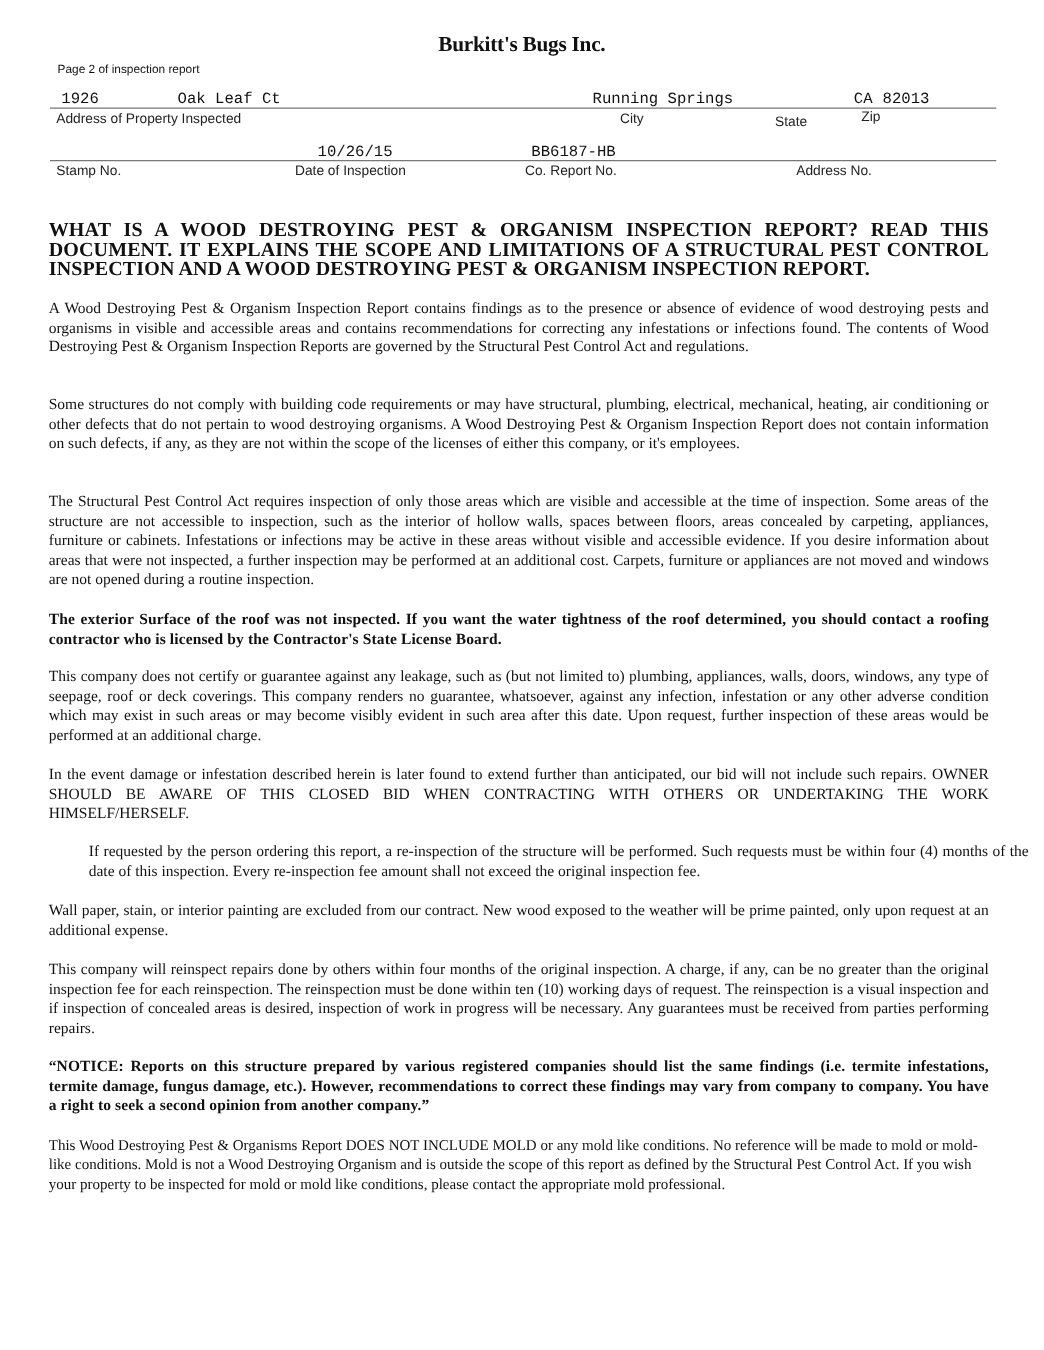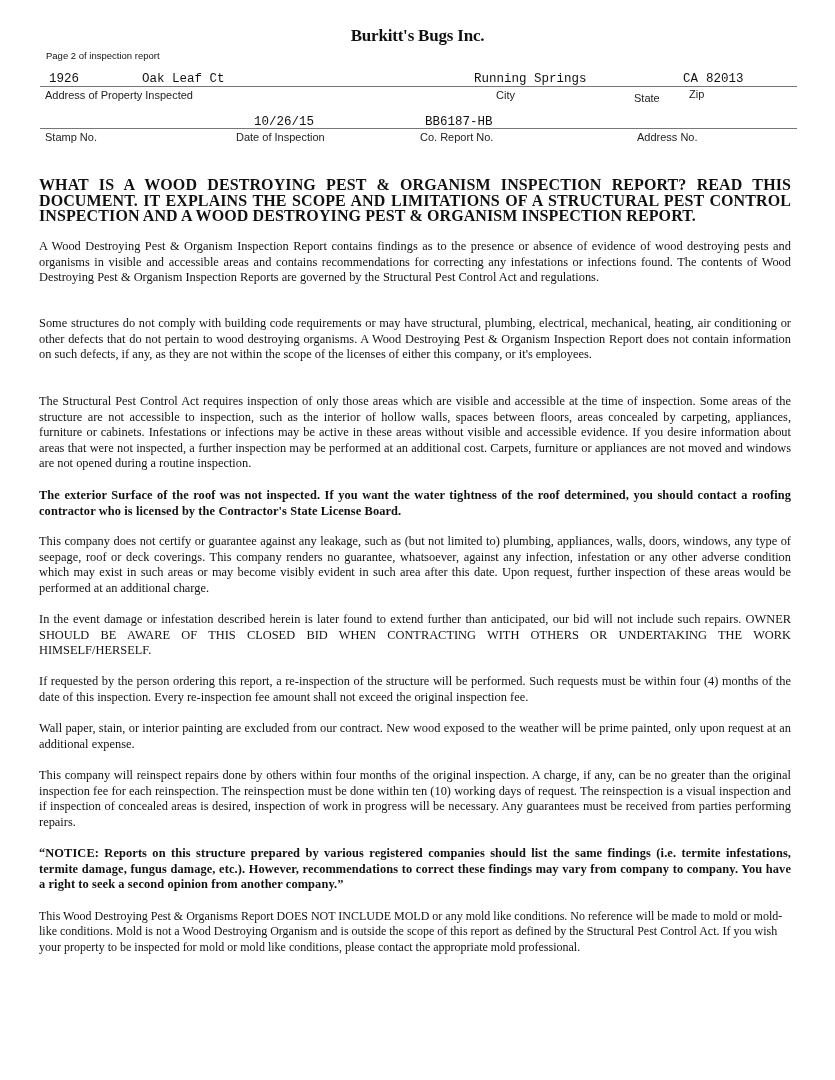--- a/index.html
+++ b/index.html
@@ -37,38 +37,38 @@
 <div class="pageno">Page 2 of inspection report</div>
 
 <div class="mono" style="left:49px; top:72px;">1926</div>
 <div class="mono" style="left:142px; top:72px;">Oak Leaf Ct</div>
 <div class="mono" style="left:474px; top:72px;">Running Springs</div>
 <div class="mono" style="left:637px; top:72px;margin-left:46px;">CA</div>
 <div class="mono" style="left:706px; top:72px;">82013</div>
 <div class="rule" style="top:86px;"></div>
 <div class="lbl" style="left:45px; top:89px;">Address of Property Inspected</div>
 <div class="lbl" style="left:496px; top:89px;">City</div>
-<div class="lbl" style="left:634px; top:92px;">State</div>
+<div class="lbl" style="left:620px; top:92px;">State</div>
 <div class="lbl" style="left:689px; top:88px;">Zip</div>
 
 <div class="mono" style="left:49px; top:115px;"></div>
 <div class="mono" style="left:254px; top:115px;">10/26/15</div>
 <div class="mono" style="left:425px; top:115px;">BB6187-HB</div>
 <div class="mono" style="left:637px; top:115px;"></div>
 <div class="rule" style="top:128px;"></div>
 <div class="lbl" style="left:45px; top:131px;">Stamp No.</div>
 <div class="lbl" style="left:236px; top:131px;">Date of Inspection</div>
 <div class="lbl" style="left:420px; top:131px;">Co. Report No.</div>
 <div class="lbl" style="left:637px; top:131px;">Address No.</div>
 
 <div class="body-text bold heading" style="top:177px;">WHAT IS A WOOD DESTROYING PEST &amp; ORGANISM INSPECTION REPORT? READ THIS DOCUMENT.   IT EXPLAINS THE SCOPE AND LIMITATIONS OF A STRUCTURAL PEST CONTROL INSPECTION AND A WOOD DESTROYING PEST &amp; ORGANISM INSPECTION REPORT.</div>
 
 <div class="body-text" style="top:239px;">A Wood Destroying Pest &amp; Organism Inspection Report contains findings as to the presence or absence of evidence of wood destroying pests and organisms in visible and accessible areas and contains recommendations for correcting any infestations or infections found.  The contents of Wood Destroying Pest &amp; Organism Inspection Reports are governed by the Structural Pest Control Act and regulations.</div>
 <div class="body-text" style="top:316px;">Some structures do not comply with building code requirements or may have structural, plumbing, electrical, mechanical, heating, air conditioning or other defects that do not pertain to wood destroying organisms. A Wood Destroying Pest &amp; Organism Inspection Report does not contain information on such defects, if any, as they are not within the scope of the licenses of either this company, or it's employees.</div>
 <div class="body-text" style="top:394px;">The Structural Pest Control Act requires inspection of only those areas which are visible and accessible at the time of inspection. Some areas of the structure are not accessible to inspection, such as the interior of hollow walls, spaces between floors, areas concealed by carpeting, appliances, furniture or cabinets. Infestations or infections may be active in these areas without visible and accessible evidence. If you desire information about areas that were not inspected, a further inspection may be performed at an additional cost. Carpets, furniture or appliances are not moved and windows are not opened during a routine inspection.</div>
 <div class="body-text bold" style="top:488px;">The exterior Surface of the roof was not inspected.   If you want the water tightness of the roof determined, you should contact a roofing contractor who is licensed by the Contractor's State License Board.</div>
 <div class="body-text" style="top:534px;">This company does not certify or guarantee against any leakage, such as (but not limited to) plumbing, appliances, walls, doors, windows, any type of seepage, roof or deck coverings. This company renders no guarantee, whatsoever, against any infection, infestation or any other adverse condition which may exist in such areas or may become visibly evident in such area after this date. Upon request, further inspection of these areas would be performed at an additional charge.</div>
 <div class="body-text" style="top:612px;">In the event damage or infestation described herein is later found to extend further than anticipated, our bid will not include such repairs.   OWNER SHOULD BE AWARE OF THIS CLOSED BID WHEN CONTRACTING WITH OTHERS OR UNDERTAKING THE WORK HIMSELF/HERSELF.</div>
-<div class="body-text" style="top:674px;">If requested by the person ordering this report, a re-inspection of the structure will be performed.  Such requests must be within four (4) months of the date of this inspection.  Every re-inspection fee amount shall not exceed the original inspection fee.</div>
+<div class="body-text" style="top:674px;margin-left:32px;">If requested by the person ordering this report, a re-inspection of the structure will be performed.  Such requests must be within four (4) months of the date of this inspection.  Every re-inspection fee amount shall not exceed the original inspection fee.</div>
 <div class="body-text" style="top:721px;">Wall paper, stain, or interior painting are excluded from our contract.   New wood exposed to the weather will be prime painted, only upon request at an additional expense.</div>
 <div class="body-text" style="top:768px;">This company will reinspect repairs done by others within four months of the original inspection. A charge, if any, can be no greater than the original inspection fee for each reinspection. The reinspection must be done within ten (10) working days of request. The reinspection is a visual inspection and if inspection of concealed areas is desired, inspection of work in progress will be necessary. Any guarantees must be received from parties performing repairs.</div>
 <div class="body-text bold" style="top:846px;">“NOTICE: Reports on this structure prepared by various registered companies should list the same findings (i.e. termite infestations, termite damage, fungus damage, etc.). However, recommendations to correct these findings may vary from company to company.  You have a right to seek a second opinion from another company.”</div>
 <div class="body-text mold" style="top:909px;">This Wood Destroying Pest &amp; Organisms Report DOES NOT INCLUDE MOLD or any mold like conditions.  No reference will be made to mold or mold-like conditions.  Mold is not a Wood Destroying Organism and is outside the scope of this report as defined by the Structural Pest Control Act.  If you wish your property to be inspected for mold or mold like conditions, please contact the appropriate mold professional.</div>
 
 </body></html>

